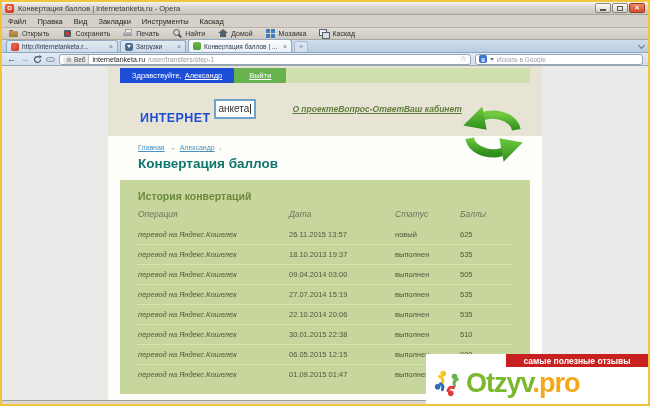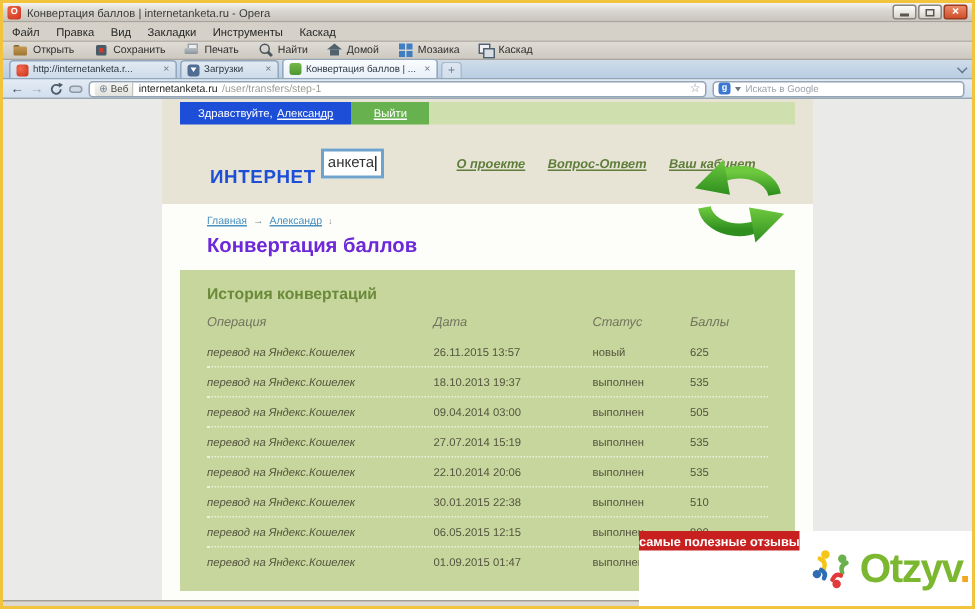--- a/index.html
+++ b/index.html
@@ -76,45 +76,45 @@
   .greet-row{margin:2px 12px 0;height:15px;display:flex;align-items:stretch;}
   .greet-blue{background:#1d4ed8;color:#fff;font-size:7.5px;display:flex;align-items:center;padding:0 12px;white-space:nowrap;}
   .greet-user{text-decoration:underline;margin-left:3px;color:#fff;}
   .logout-btn{background:#68b14f;color:#fff;font-size:7.5px;display:flex;align-items:center;justify-content:center;width:52px;text-decoration:underline;}
   .greet-fill{flex:1;background:#cfdfae;}
   .site-header{padding:9px 32px 11px;display:flex;align-items:center;}
   .logo-wrap{display:flex;align-items:center;gap:3px;}
   .logo-text{font-size:12.5px;font-weight:bold;color:#1d4ed8;letter-spacing:.4px;margin-top:19px;}
   .logo-input{background:#fff;border:2px solid #6fa3cc;padding:0 3px;height:20px;display:flex;align-items:center;font-size:10px;color:#333;}
   .caret-bar{width:1px;height:10px;background:#333;margin-left:1px;}
-  .site-nav{display:flex;gap:15px;margin-left:48px;}
+  .site-nav{display:flex;margin-left:36px;}
   .nav-link{font-size:8.5px;font-weight:bold;font-style:italic;color:#5f7d3b;text-decoration:underline;white-space:nowrap;cursor:pointer;}
   .page-body{background:#fdfdfa;flex:1;padding-top:6px;}
   .breadcrumb{margin:2px 30px 0;font-size:7px;color:#8a8a82;display:flex;align-items:center;gap:4px;}
   .bc-link{color:#4a92c0;text-decoration:underline;cursor:pointer;}
   .bc-caret{font-size:6px;color:#8a8a82;}
-  .page-title{margin:5px 30px 9px;font-size:13.5px;font-weight:bold;color:#6d28d9;}
+  .page-title{margin:5px 30px 9px;font-size:13.5px;font-weight:bold;color:#0f766e;}
   .green-panel{margin:0 12px;background:#c6d69c;padding:8px 18px 10px;}
   .hist-heading{font-size:10.5px;font-weight:bold;color:#6a8a3a;margin:2px 0 7px;}
   .thead{display:flex;font-size:8.5px;font-style:italic;color:#73735f;padding-bottom:5px;}
   .trow{display:flex;font-size:7.5px;color:#55553f;height:20px;align-items:center;border-top:1px dotted rgba(255,255,255,.65);justify-content:flex-end;}
   .trow:first-of-type{border-top:none;}
   .c-op{width:151px;font-style:italic;}.c-date{width:106px;}.c-status{width:65px;}.c-pts{flex:1;}
   .page-footer{display:flex;justify-content:space-between;padding:17px 120px 10px 32px;font-size:7px;}
   .foot-left{color:#7a9aae;}
   .foot-right{color:#6a94ae;}
 
   
   .refresh-wrap{position:absolute;left:351px;top:36px;width:68px;height:64px;}
 
   
   .statusstrip{height:4px;background:#ddd9d1;border-top:1px solid #a39f97;flex:0 0 auto;}
 
   
-  .otzyv{position:absolute;right:0;bottom:0;width:222px;height:50px;background:#fff;z-index:10;display:flex;flex-direction:row;}
+  .otzyv{position:absolute;right:0;bottom:0;width:222px;height:50px;background:#fff;z-index:10;display:flex;flex-direction:column;}
   .otzyv-tag{margin-left:auto;width:142px;height:13px;background:#c8201f;color:#fff;font-size:8.5px;font-weight:bold;display:flex;align-items:center;justify-content:center;white-space:nowrap;}
   .otzyv-row{display:flex;align-items:center;padding:1px 2px 2px 6px;gap:4px;}
   .otzyv-brand{font-size:27px;font-weight:bold;letter-spacing:-1px;line-height:30px;white-space:nowrap;}
   .bg-green{color:#7cb82f;}
   .bg-orange{color:#f4a718;}
 </style>
 </head>
 <body>
 
 <div class="frame">

